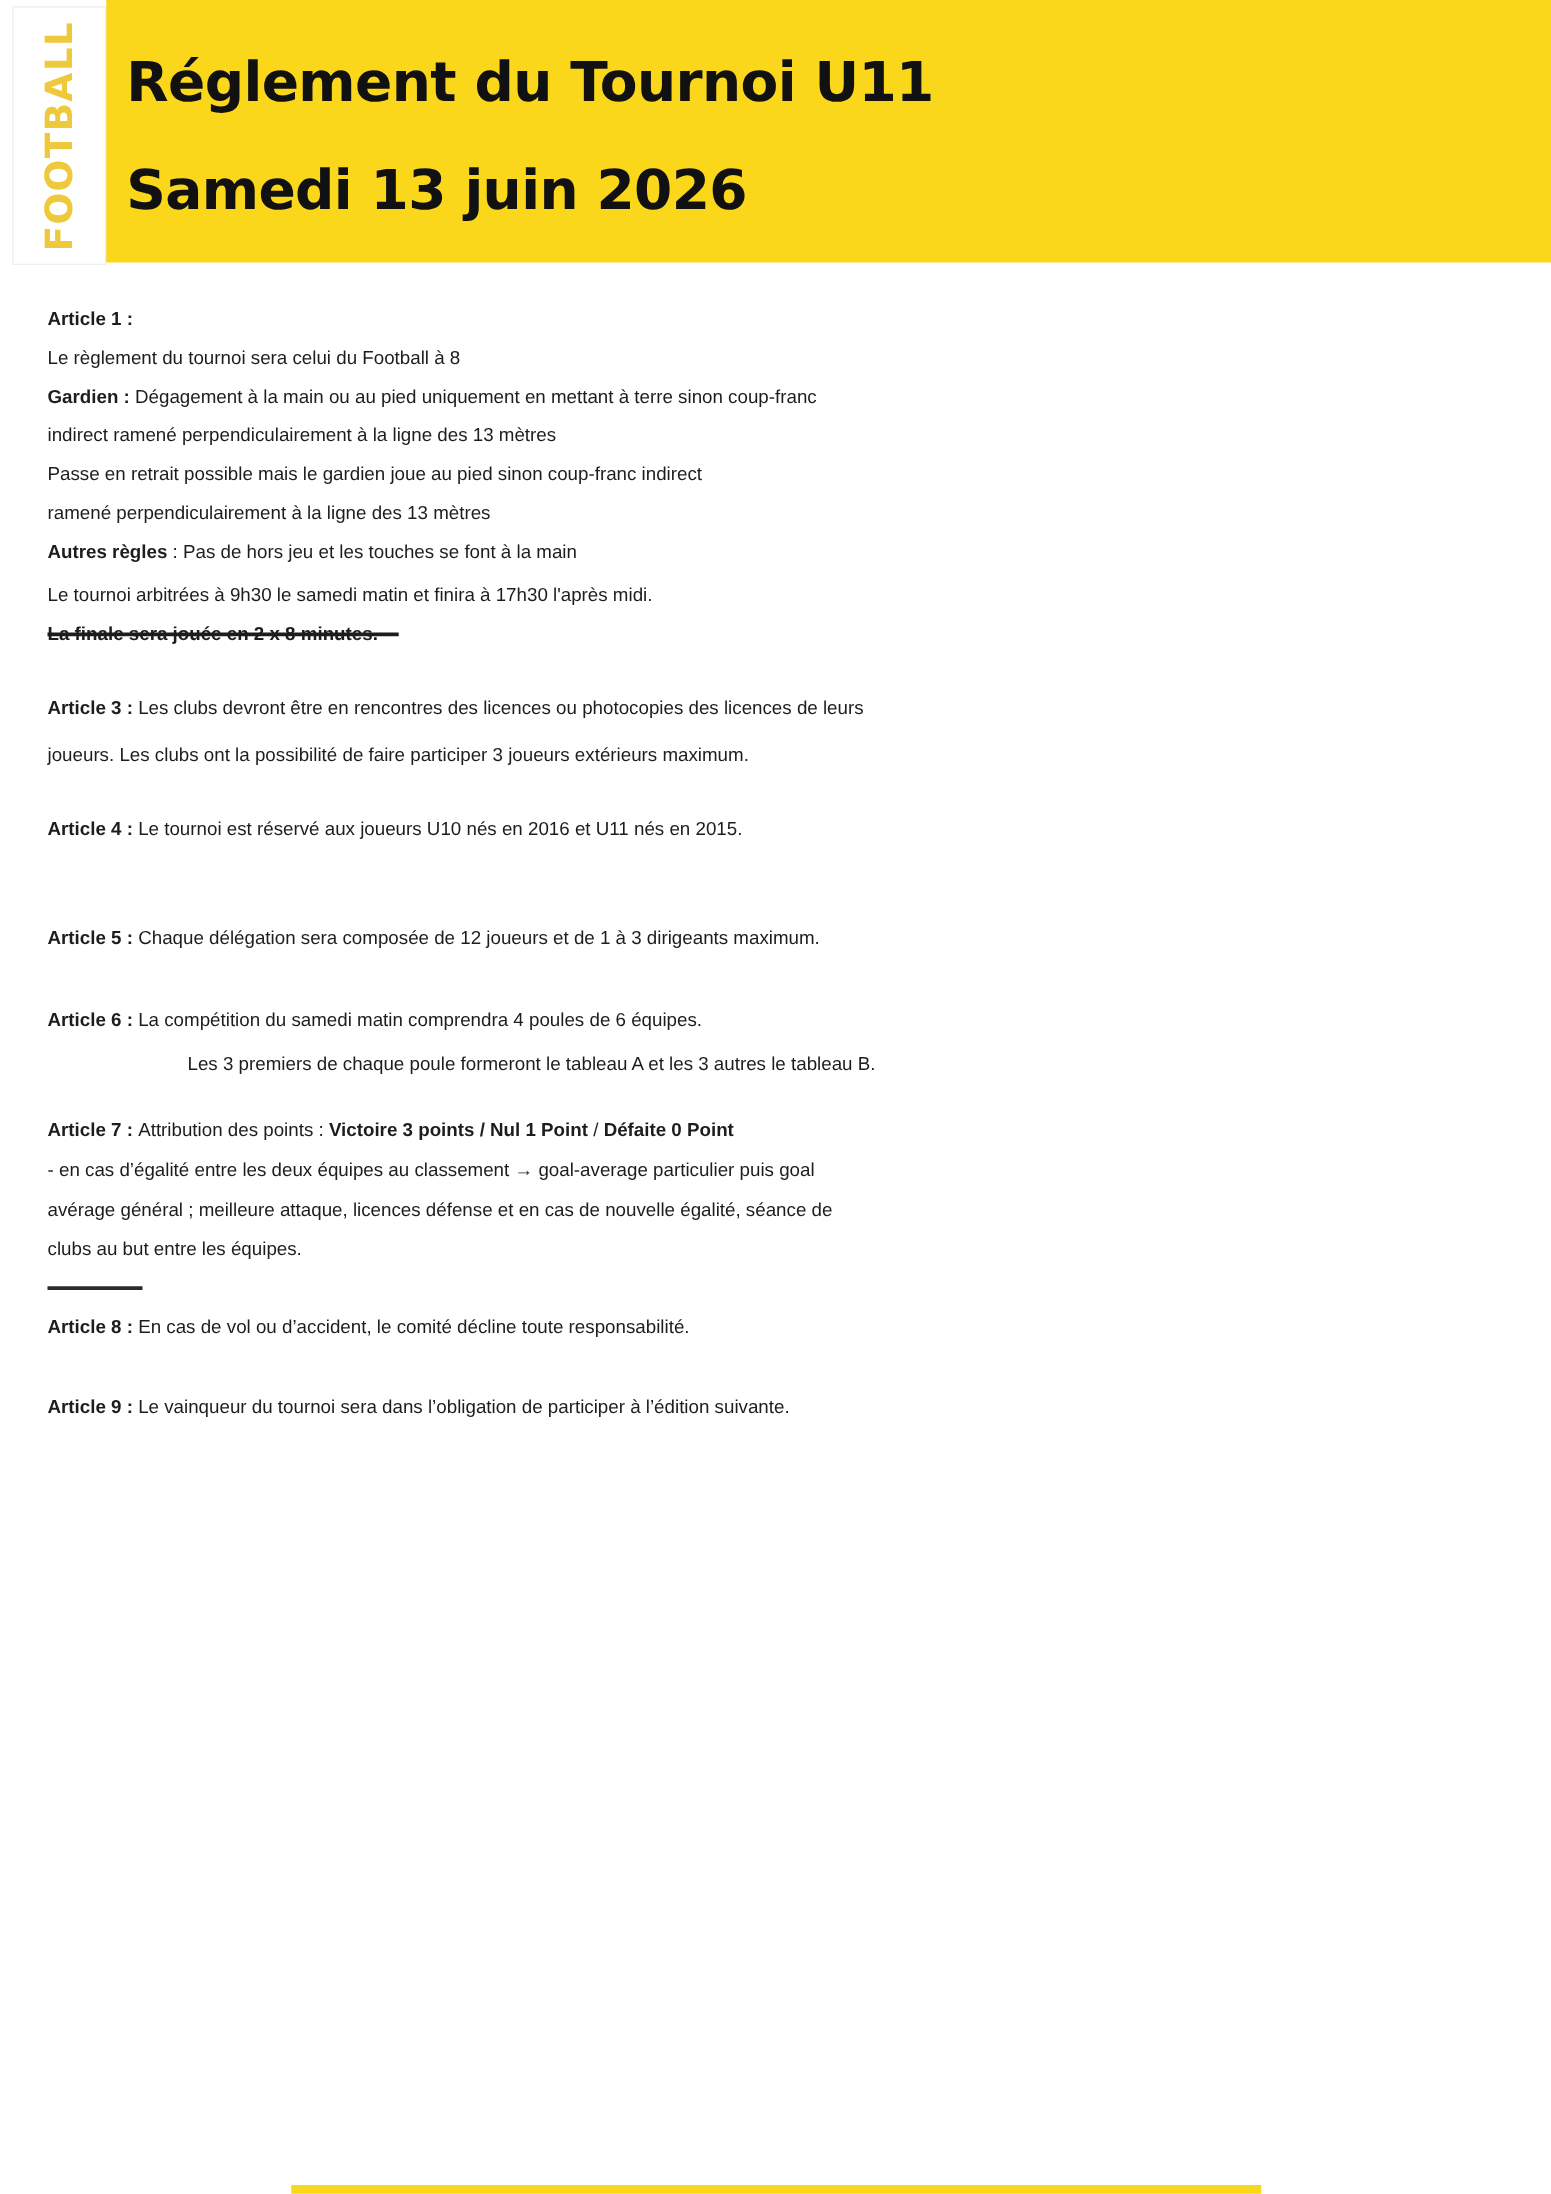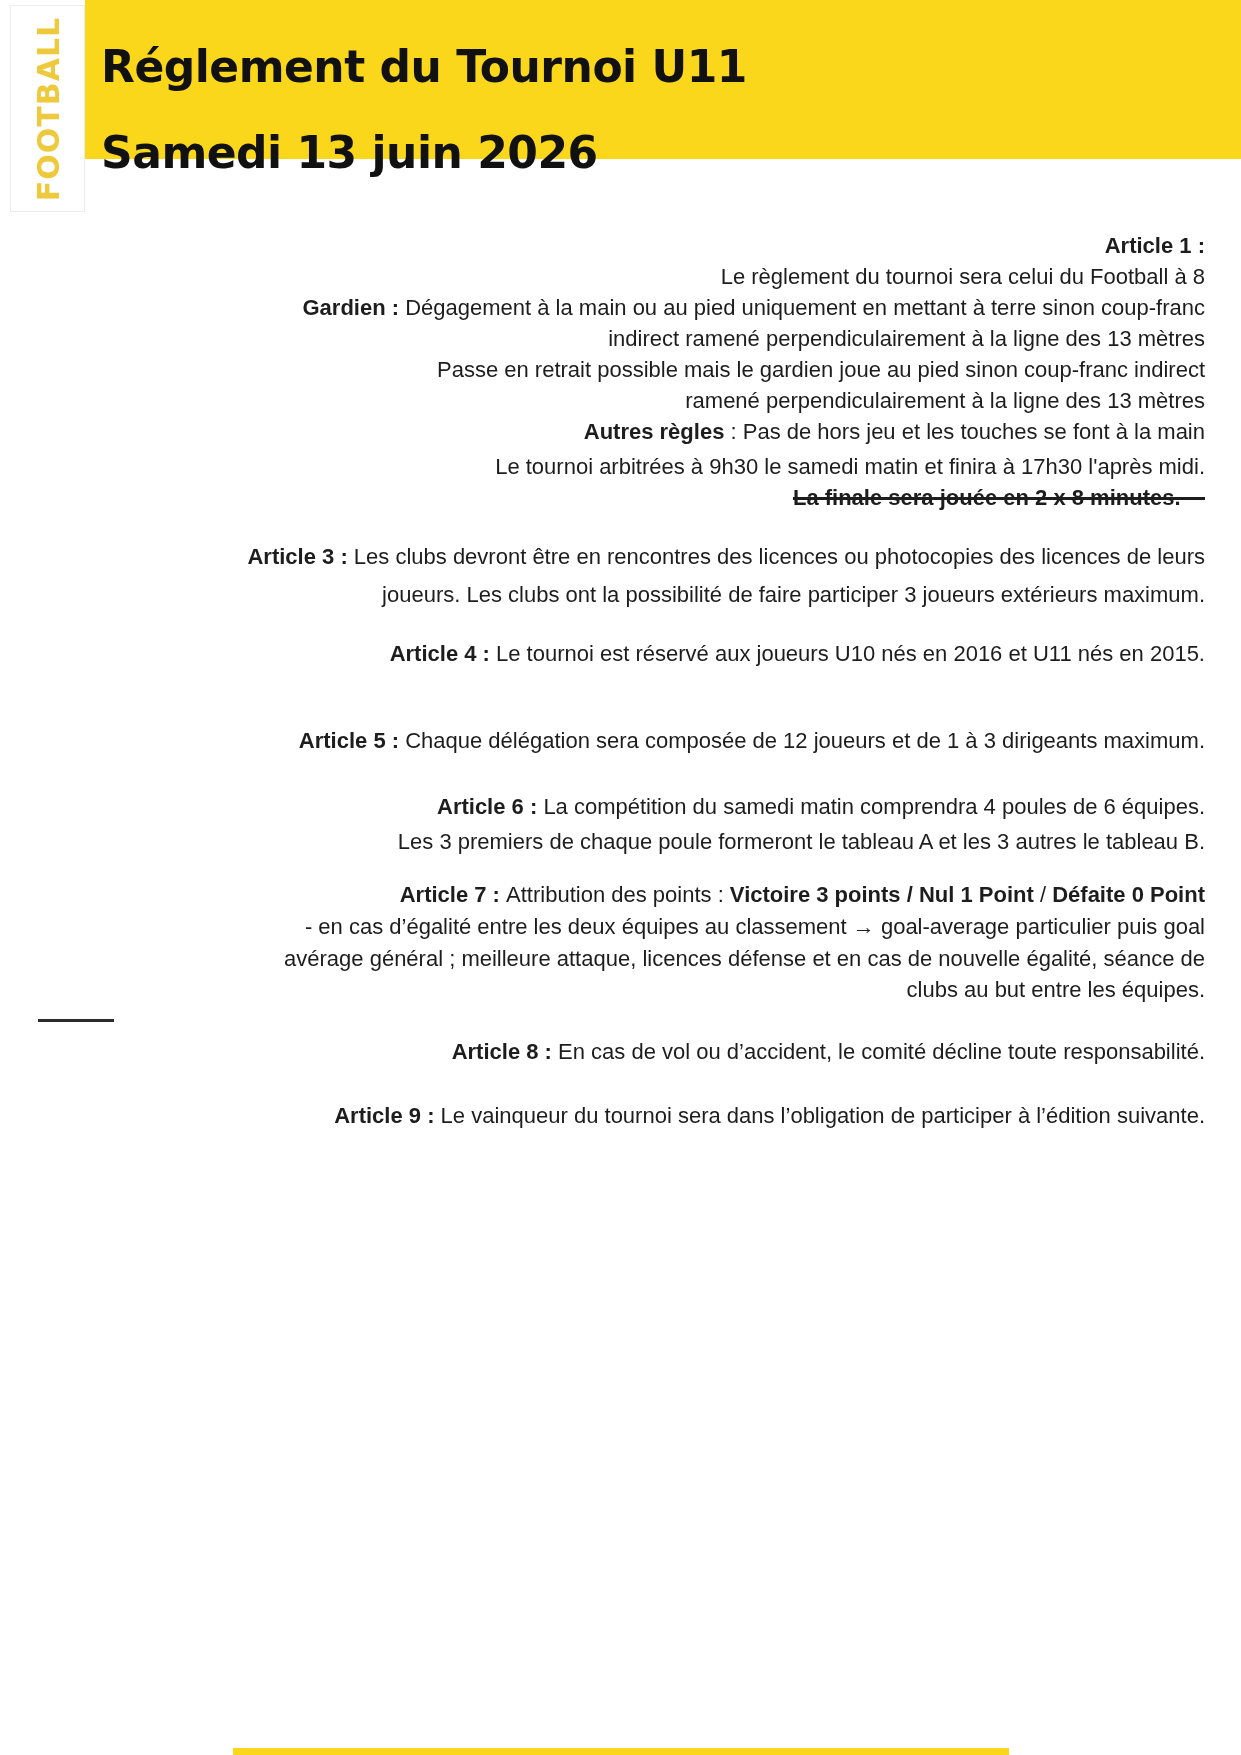--- a/index.html
+++ b/index.html
@@ -8,21 +8,21 @@
     width: 1241px; height: 1755px;
     position: relative;
     font-family: "Liberation Sans", "DejaVu Sans", sans-serif;
     color: #1d1d1d;
     overflow: hidden;
   }
 
   
   .header-band {
     position: absolute;
-    left: 85px; top: 0; right: 0; height: 159px;
+    left: 85px; top: 0; right: 0; height: 210px;
     background: #FBD71C;
     padding: 24px 0 0 16px;
   }
   .header-band .title {
     font-family: "DejaVu Sans", "Liberation Sans", sans-serif;
     font-weight: 700;
     font-size: 44px;
     line-height: 86px;
     color: #111111;
     letter-spacing: -0.5px;
@@ -45,25 +45,24 @@
     font-weight: 700;
     font-size: 30px;
     letter-spacing: 1px;
     color: #EFC93C;
     white-space: nowrap;
   }
 
   
   .doc {
     position: absolute;
-    left: 38px; top: 230px; right: 36px;
-    font-size: 22px;
+    left: 38px; top: 240px; right: 36px;
+    font-size: 15px;
     line-height: 31px;
     color: #1d1d1d;
-    text-align: right;
   }
   .doc .line { white-space: nowrap; }
   .doc .seg-b { font-weight: 700; }
   .doc .seg-u { text-underline-offset: 4px; }
   .doc .seg-s { text-decoration: line-through; text-decoration-thickness: 3px; }
   .doc .seg-b.seg-s { text-decoration: line-through; text-decoration-thickness: 3px; }
   .doc .rule {
     width: 76px; height: 0;
     border-top: 3px solid #2b2b2b;
     margin-top: 14px; margin-bottom: 14px;
@@ -95,21 +94,21 @@
     <div class="line"><span class=" seg-b">Gardien :</span><span class=""> Dégagement à la main ou au pied uniquement en mettant à terre sinon coup-franc</span></div>
     <div class="line"><span class="">indirect ramené perpendiculairement à la ligne des 13 mètres</span></div>
     <div class="line"><span class="">Passe en retrait possible mais le gardien joue au pied sinon coup-franc indirect</span></div>
     <div class="line"><span class="">ramené perpendiculairement à la ligne des 13 mètres</span></div>
     <div class="line"><span class=" seg-b">Autres règles</span><span class=""> : Pas de hors jeu et les touches se font à la main</span></div>
     <div class="line" style="margin-top: 4px;"><span class="">Le tournoi arbitrées à 9h30 le samedi matin et finira à 17h30 l'après midi.</span></div>
     <div class="line"><span class=" seg-b seg-s">La finale sera jouée en 2 x 8 minutes.&nbsp;&nbsp;&nbsp;&nbsp;</span></div>
     <div class="line" style="margin-top: 28px;"><span class=" seg-b">Article 3 :</span><span class=""> Les clubs devront être en rencontres des licences ou photocopies des licences de leurs</span></div>
     <div class="line" style="margin-top: 7px;"><span class="">joueurs. Les clubs ont la possibilité de faire participer 3 joueurs extérieurs maximum.</span></div>
     <div class="line" style="margin-top: 28px;"><span class=" seg-b">Article 4 :</span><span class=""> Le tournoi est réservé aux joueurs U10 nés en 2016 et U11 nés en 2015.</span></div>
-    <div class="line" style="margin-top: 56px; margin-left: 44px;"><span class=" seg-b">Article 5 :</span><span class=""> Chaque délégation sera composée de 12 joueurs et de 1 à 3 dirigeants maximum.</span></div>
+    <div class="line" style="margin-top: 56px;"><span class=" seg-b">Article 5 :</span><span class=""> Chaque délégation sera composée de 12 joueurs et de 1 à 3 dirigeants maximum.</span></div>
     <div class="line" style="margin-top: 35px;"><span class=" seg-b">Article 6 :</span><span class=""> La compétition du samedi matin comprendra 4 poules de 6 équipes.</span></div>
     <div class="line" style="padding-left: 112px; margin-top: 4px;"><span class="">Les 3 premiers de chaque poule formeront le tableau A et les 3 autres le tableau B.</span></div>
     <div class="line" style="margin-top: 22px;"><span class=" seg-b">Article 7 : </span><span class=" seg-u">Attribution des points : </span><span class=" seg-b">Victoire 3 points / Nul 1 Point</span><span class=""> / </span><span class=" seg-b">Défaite 0 Point</span></div>
     <div class="line" style="margin-top: 1px;"><span class="">- en cas d’égalité entre les deux équipes au classement → goal-average particulier puis goal</span></div>
     <div class="line" style="margin-top: 1px;"><span class="">avérage général ; meilleure attaque, licences défense et en cas de nouvelle égalité, séance de</span></div>
     <div class="line"><span class="">clubs au but entre les équipes.</span></div>
     <div class="rule"></div>
     <div class="line"><span class=" seg-b">Article 8 :</span><span class=""> En cas de vol ou d’accident, le comité décline toute responsabilité.</span></div>
     <div class="line" style="margin-top: 33px;"><span class=" seg-b">Article 9 :</span><span class=""> Le vainqueur du tournoi sera dans l’obligation de participer à l’édition suivante.</span></div>
   </div>

